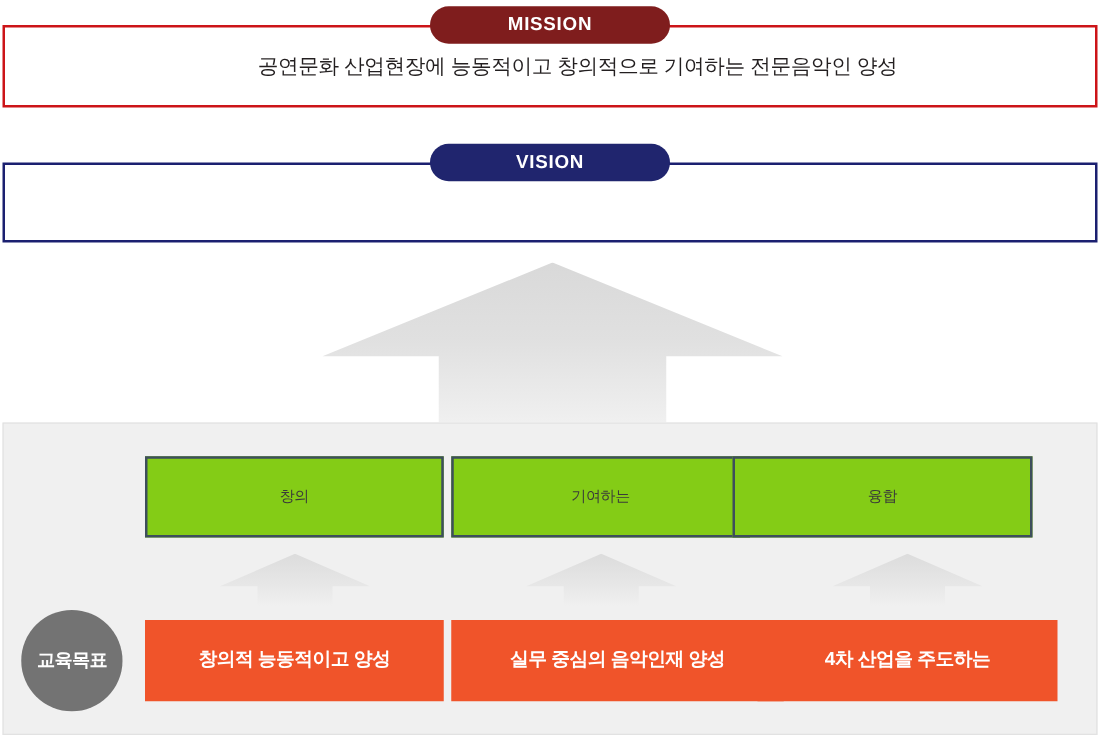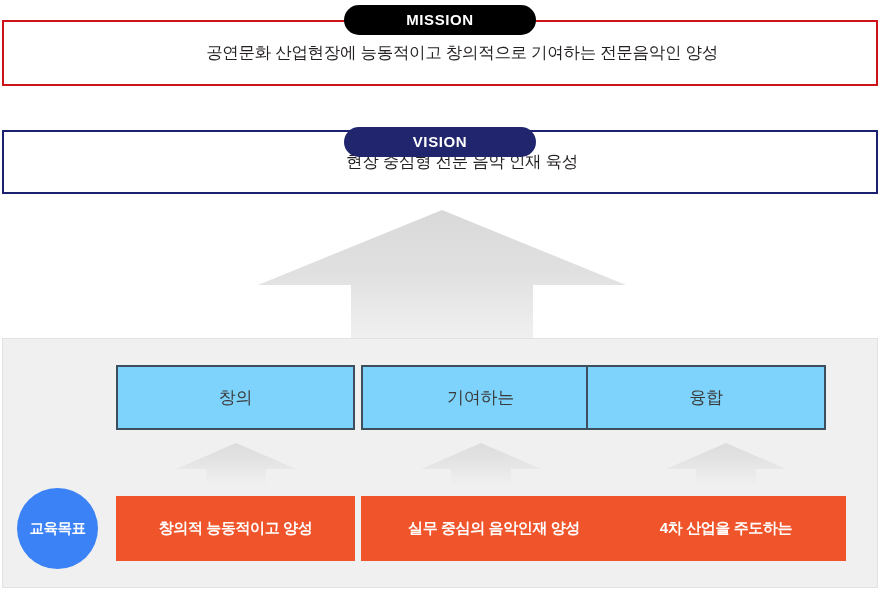--- a/index.html
+++ b/index.html
@@ -21,54 +21,54 @@
   .banner.vision .frame{border-color:#1b2070;}
   .banner .btext{
     position:absolute;left:0;right:0;top:50%;transform:translateY(-50%);
     text-align:center;font-size:16.5px;color:#231f20;letter-spacing:-0.3px;
     white-space:nowrap;
     padding-left:44px;
   }
   .pill{
     position:absolute;left:50%;transform:translateX(-50%);
     width:192px;height:30px;line-height:30px;border-radius:15px;
-    background:#000000;color:#ffffff;text-align:center;
+    background:#7f1d1d;color:#ffffff;text-align:center;
     font-size:15px;font-weight:bold;letter-spacing:0.6px;
   }
   .pill.navy{background:#20256e;}
 
   #mission{top:20px;width:876px;height:66px;}
   #mission .pill{top:-15px;}
   #vision{top:130px;width:876px;height:64px;}
-  #vision .pill{top:-15px;margin-top:12px;}
+  #vision .pill{top:-15px;}
 
   
   #big-arrow{position:absolute;left:258px;top:210px;width:368px;height:128px;}
   #big-arrow svg{display:block;width:368px;height:128px;}
 
   
   #panel{
     position:absolute;left:2px;top:338px;width:876px;height:250px;
     background:#f0f0f0;border:1px solid #e2e2e2;box-sizing:border-box;
   }
 
   .ellipse{
     position:absolute;width:81px;height:81px;border-radius:50%;
     display:flex;align-items:center;justify-content:center;
     color:#ffffff;font-size:14.5px;font-weight:bold;letter-spacing:-0.5px;
   }
   #ellipse-talent{left:17px;top:357px;background:#44525e;}
-  #ellipse-goal{left:17px;top:488px;background:#3b82f6;}
+  #ellipse-goal{left:17px;top:488px;background:#737373;}
 
   
   .wbox{
     position:absolute;top:365px;height:65px;box-sizing:border-box;
-    background:#7dd3fc;border:2px solid #3d4e5c;
+    background:#84cc16;border:2px solid #3d4e5c;
     display:flex;align-items:center;justify-content:center;
-    font-size:17px;color:#3a3a3a;letter-spacing:-0.3px;
+    font-size:12px;color:#3a3a3a;letter-spacing:-0.3px;
   }
   #wbox-0{left:116px;width:239px;}
   #wbox-1{left:361px;width:239px;}
   #wbox-2{left:586px;width:240px;}
 
   
   .obox{
     position:absolute;top:496px;height:65px;box-sizing:border-box;
     background:#f0542a;
     display:flex;align-items:center;justify-content:center;
@@ -93,21 +93,20 @@
 <div id="stage">
 
   <div class="banner mission" id="mission">
     <div class="frame"></div>
     <div class="btext">공연문화 산업현장에 능동적이고 창의적으로 기여하는 전문음악인 양성</div>
     <div class="pill">MISSION</div>
   </div>
 
   <div class="banner vision" id="vision">
     <div class="frame"></div>
-    <div class="btext">현장 중심형 전문 음악 인재 육성</div>
     <div class="pill navy">VISION</div>
   </div>
 
   <div id="big-arrow">
     <svg viewBox="0 0 368 128" xmlns="http://www.w3.org/2000/svg">
       <defs>
         <linearGradient id="gbig" x1="0" y1="0" x2="0" y2="1">
           <stop offset="0%" stop-color="#d9d9d9"></stop>
           <stop offset="48%" stop-color="#e0e0e0"></stop>
           <stop offset="100%" stop-color="#f0f0f0"></stop>

